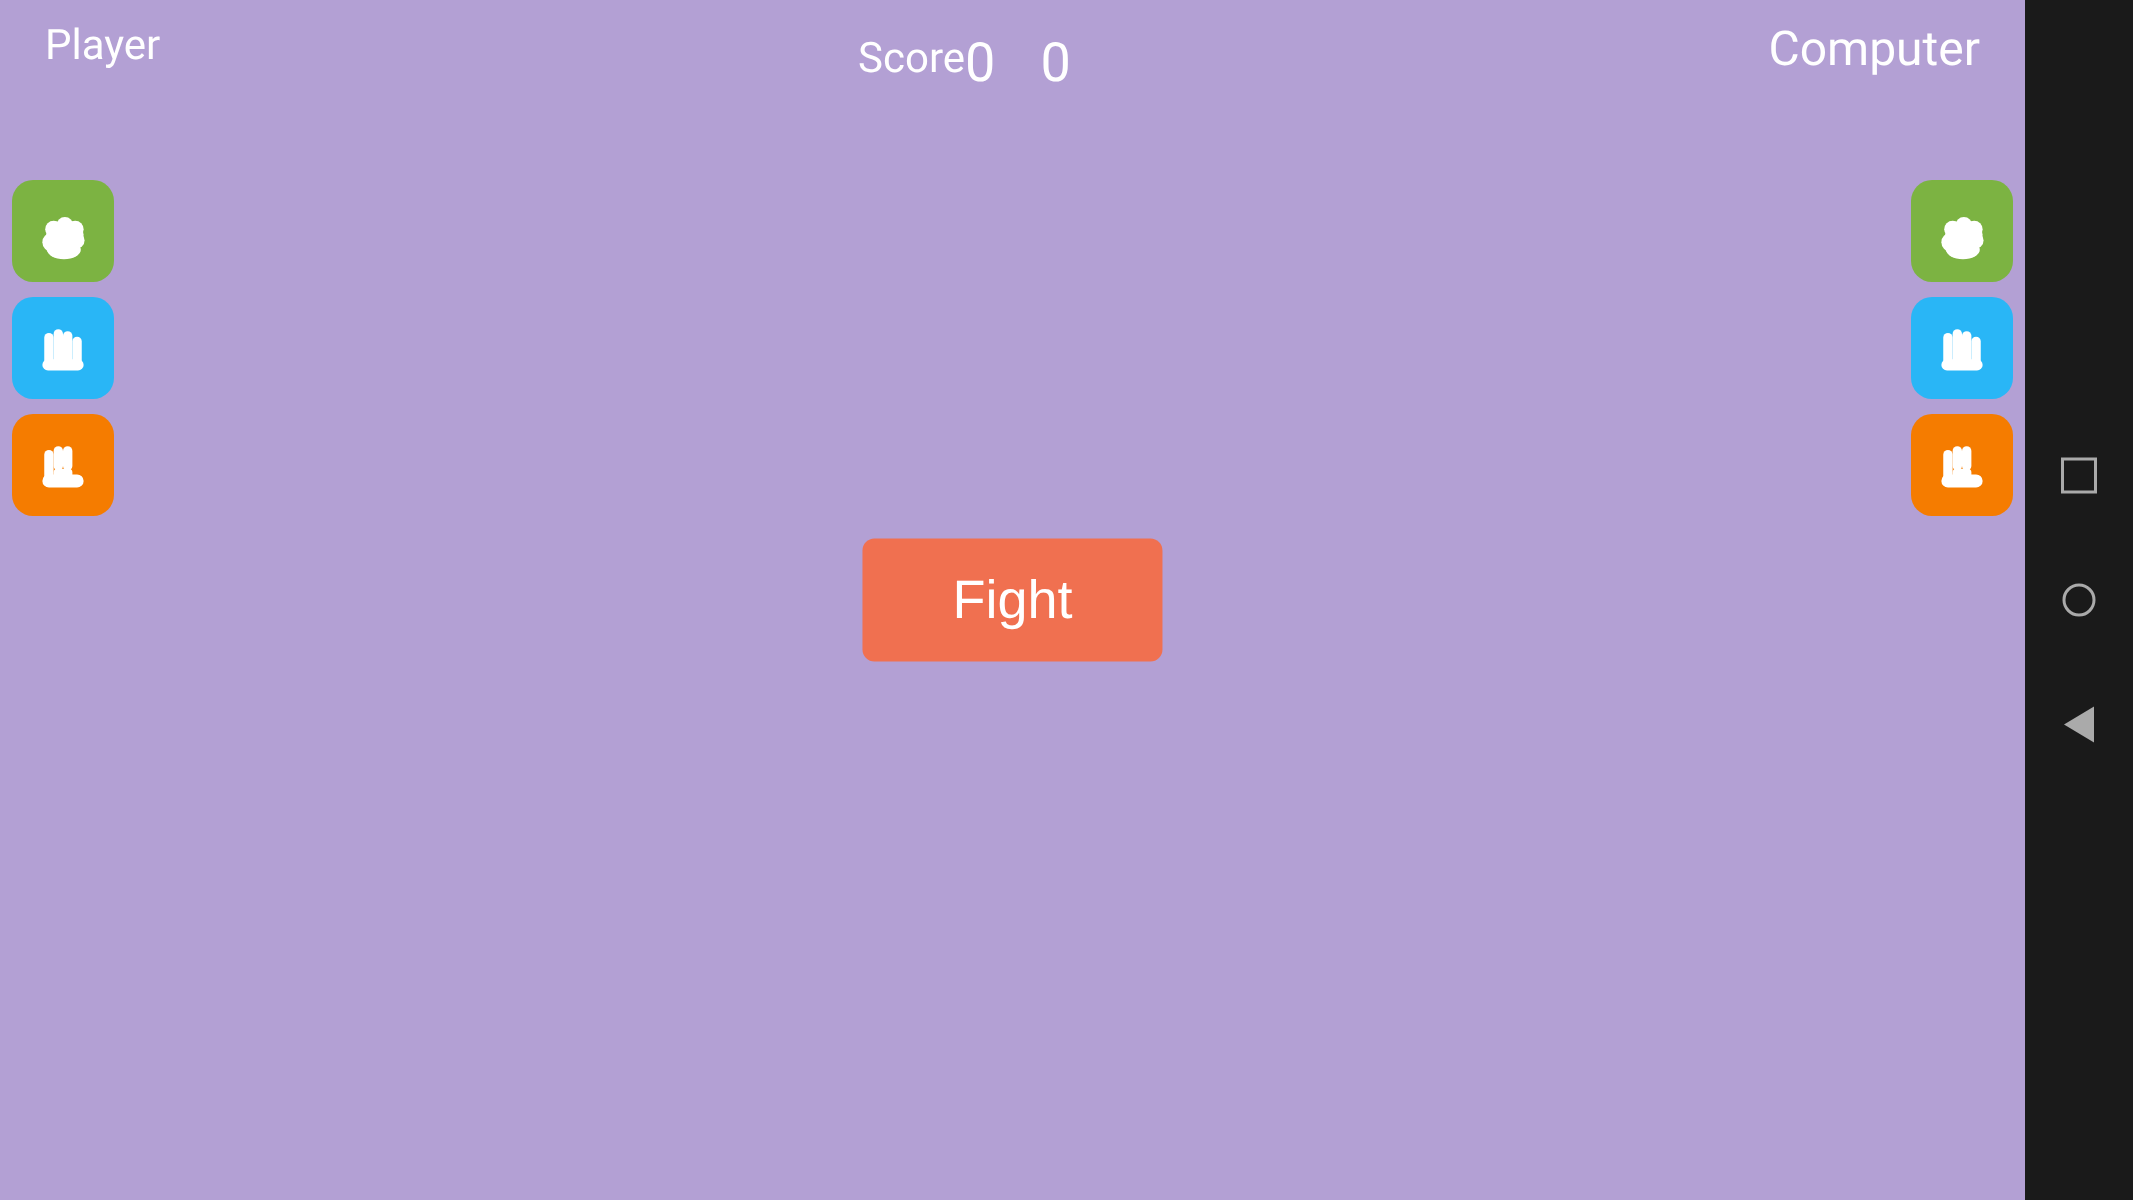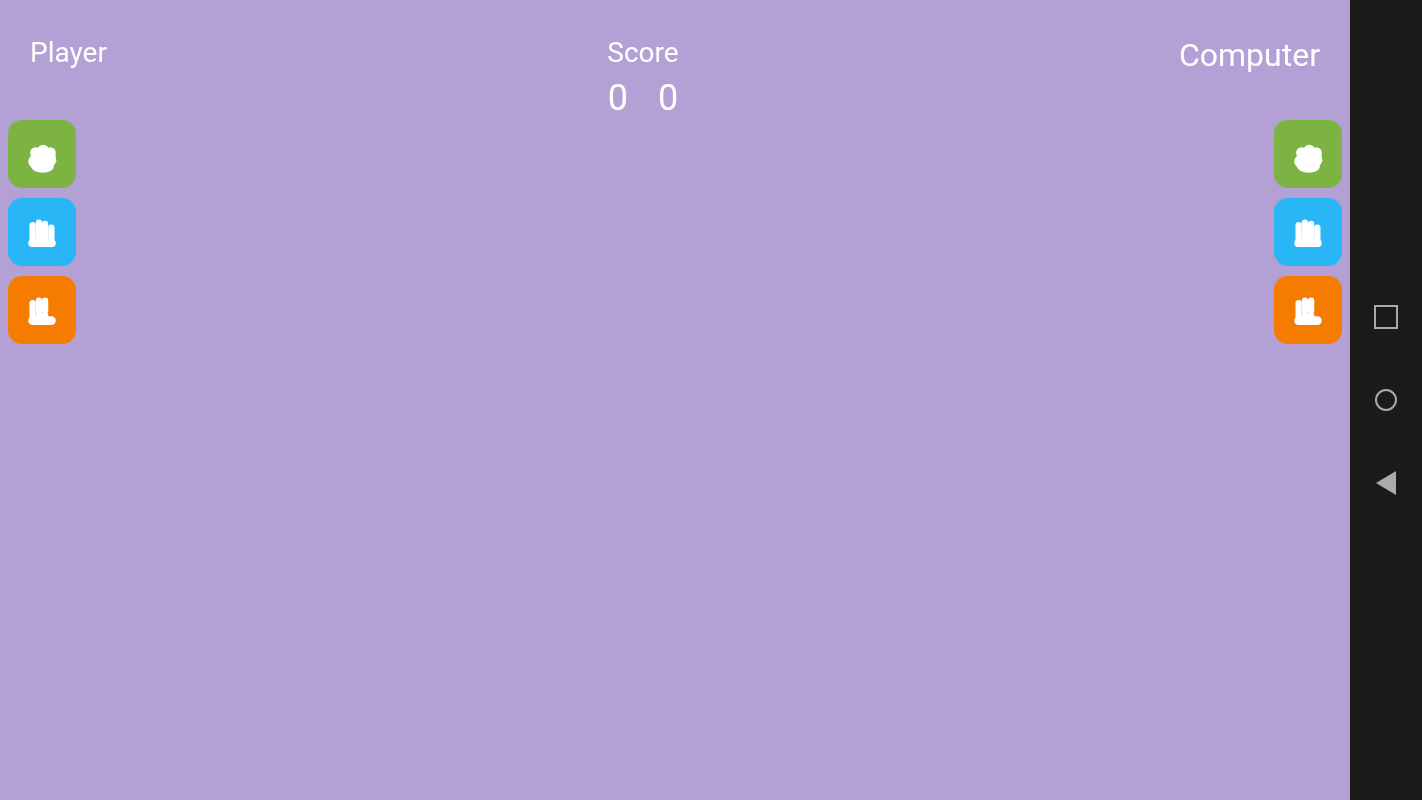--- a/index.html
+++ b/index.html
@@ -62,32 +62,32 @@
 
     
     #header {
       position: absolute;
       top: 0;
       left: 0;
       right: 0;
       display: flex;
       justify-content: space-between;
       align-items: flex-start;
-      padding: 36px 30px;
+      padding: 13px 30px;
     }
 
     #player-label {
       color: white;
       font-size: 28px;
       font-weight: 400;
     }
 
     #score-section {
       display: flex;
-      flex-direction: column;
+      flex-direction: row;
       align-items: center;
     }
 
     #score-title {
       color: white;
       font-size: 28px;
       font-weight: 400;
     }
 
     #score-values {
@@ -249,20 +249,21 @@
       <svg xmlns="http://www.w3.org/2000/svg" width="40" height="40" viewBox="0 0 64 64" fill="white">
         <rect x="12" y="16" width="10" height="36" rx="5"></rect>
         <rect x="22" y="12" width="10" height="26" rx="5"></rect>
         <rect x="32" y="12" width="10" height="26" rx="5"></rect>
         <rect x="10" y="42" width="44" height="14" rx="7"></rect>
         <rect x="22" y="36" width="20" height="10" rx="4"></rect>
       </svg>
     </button>
   </div>
 
+  <button id="fight-btn">Fight</button>
 
 </div>
 
 <div id="android-nav-bar">
   <div class="nav-btn">
     <div class="nav-square"></div>
   </div>
   <div class="nav-btn">
     <div class="nav-circle"></div>
   </div>

